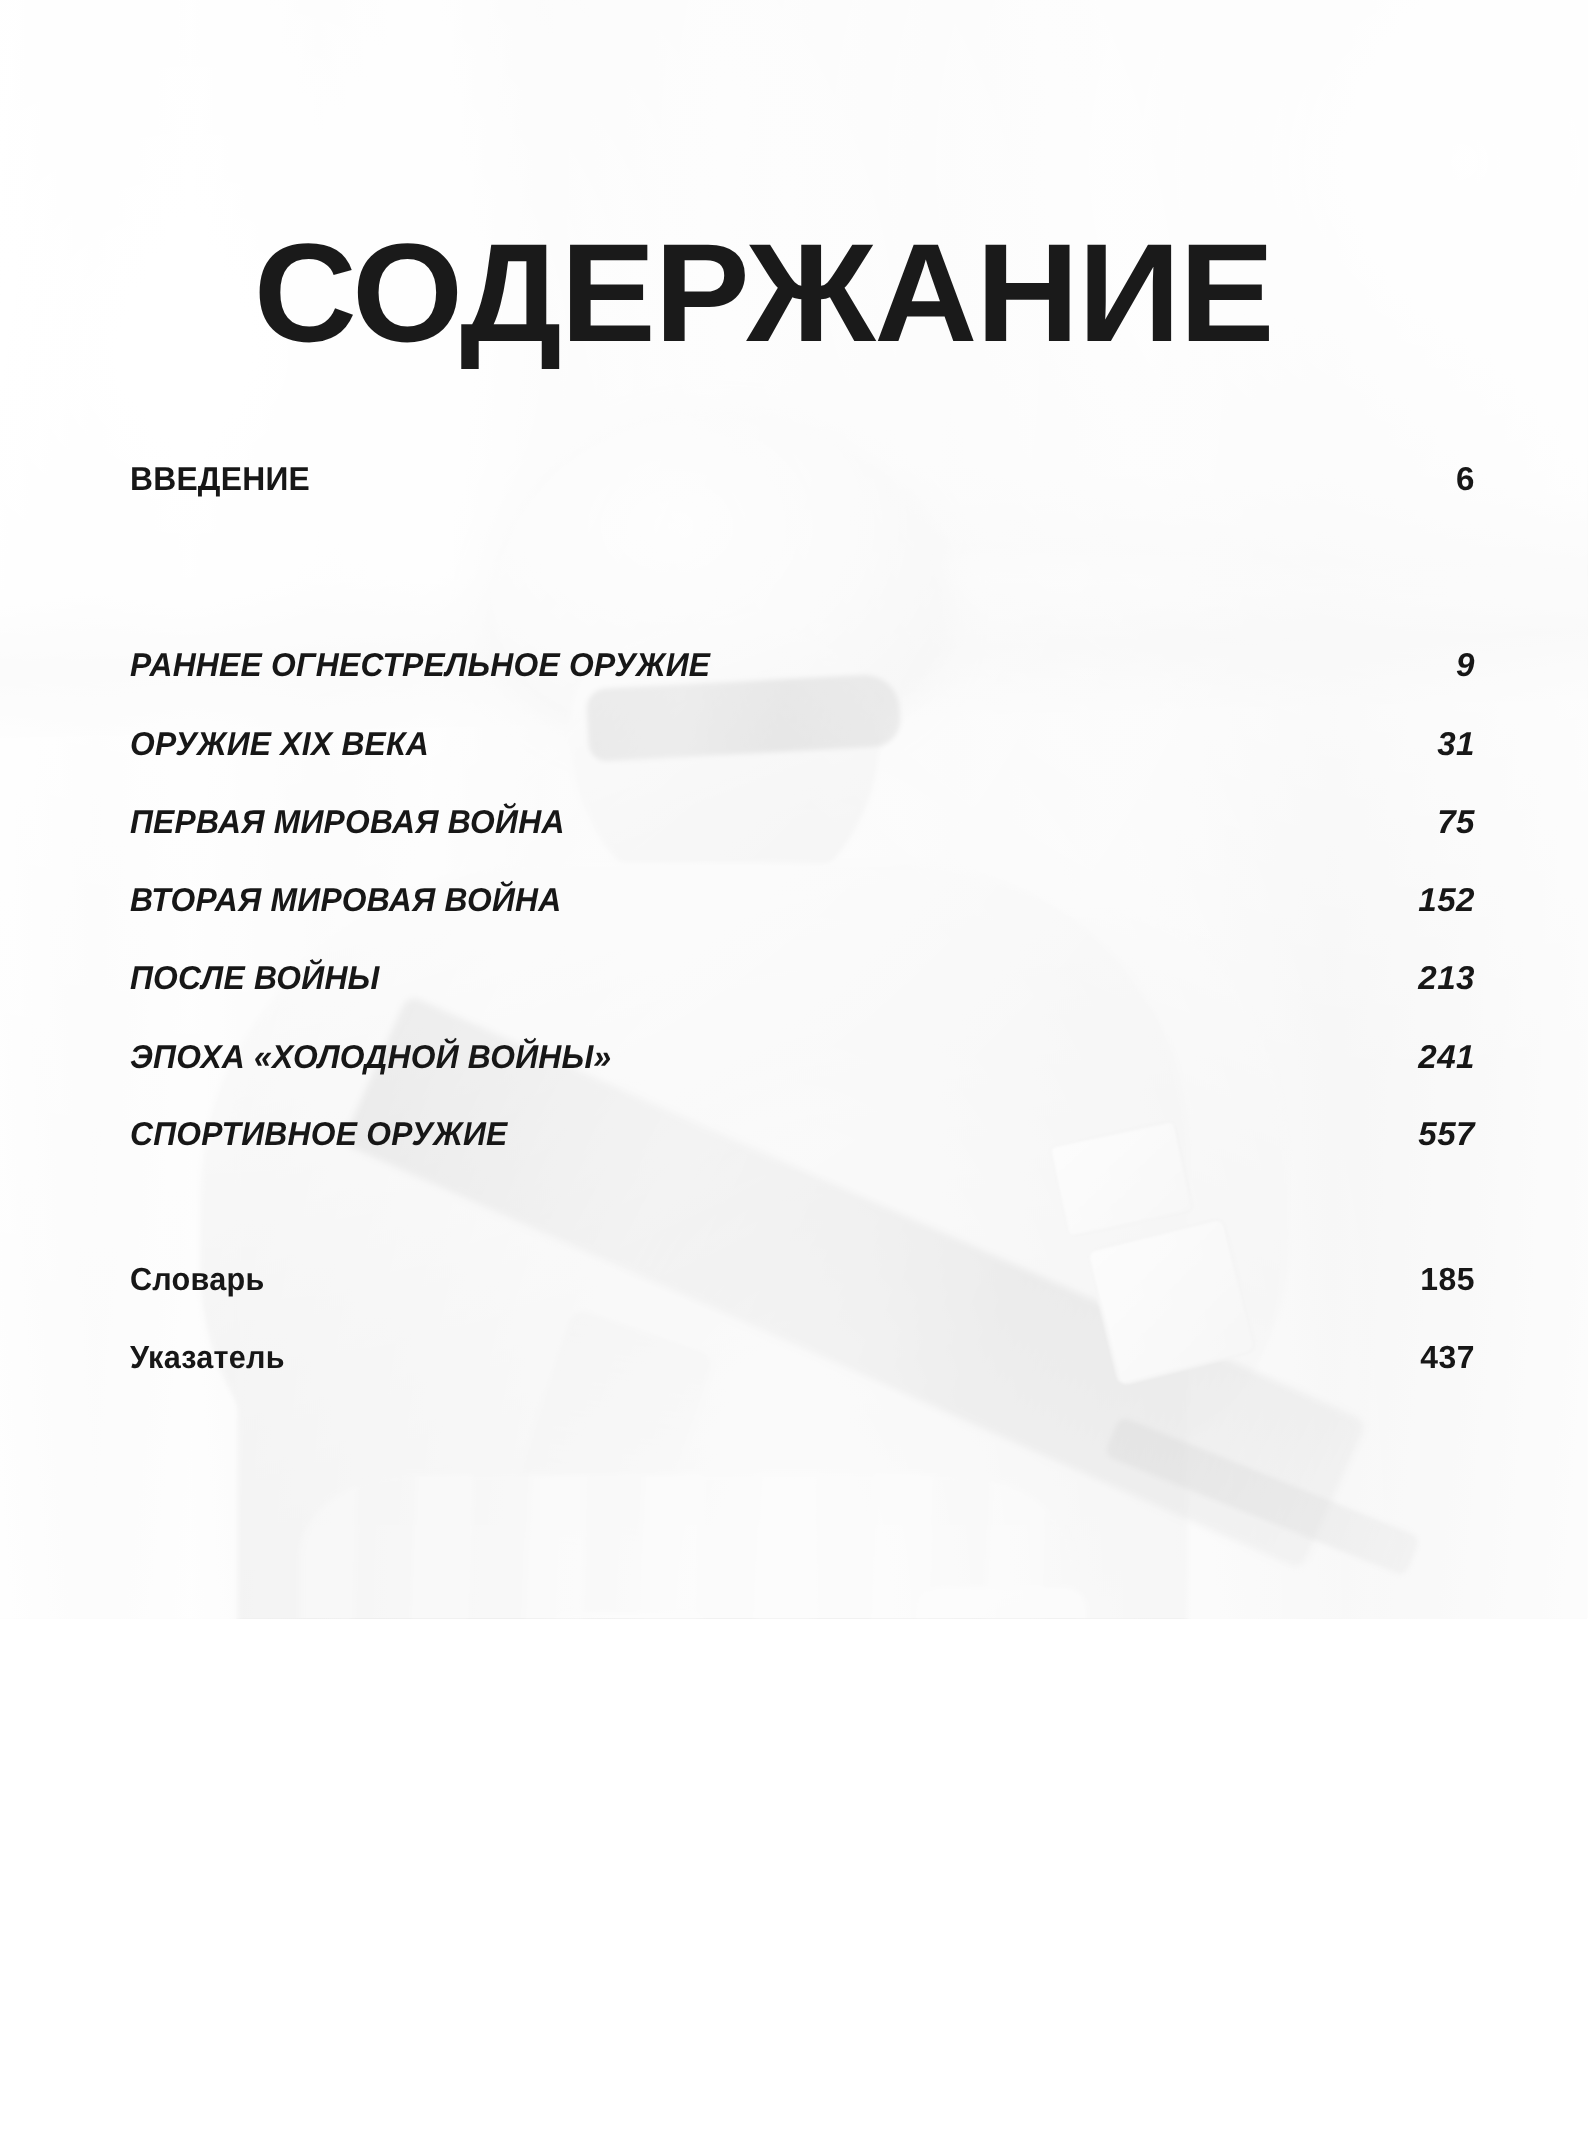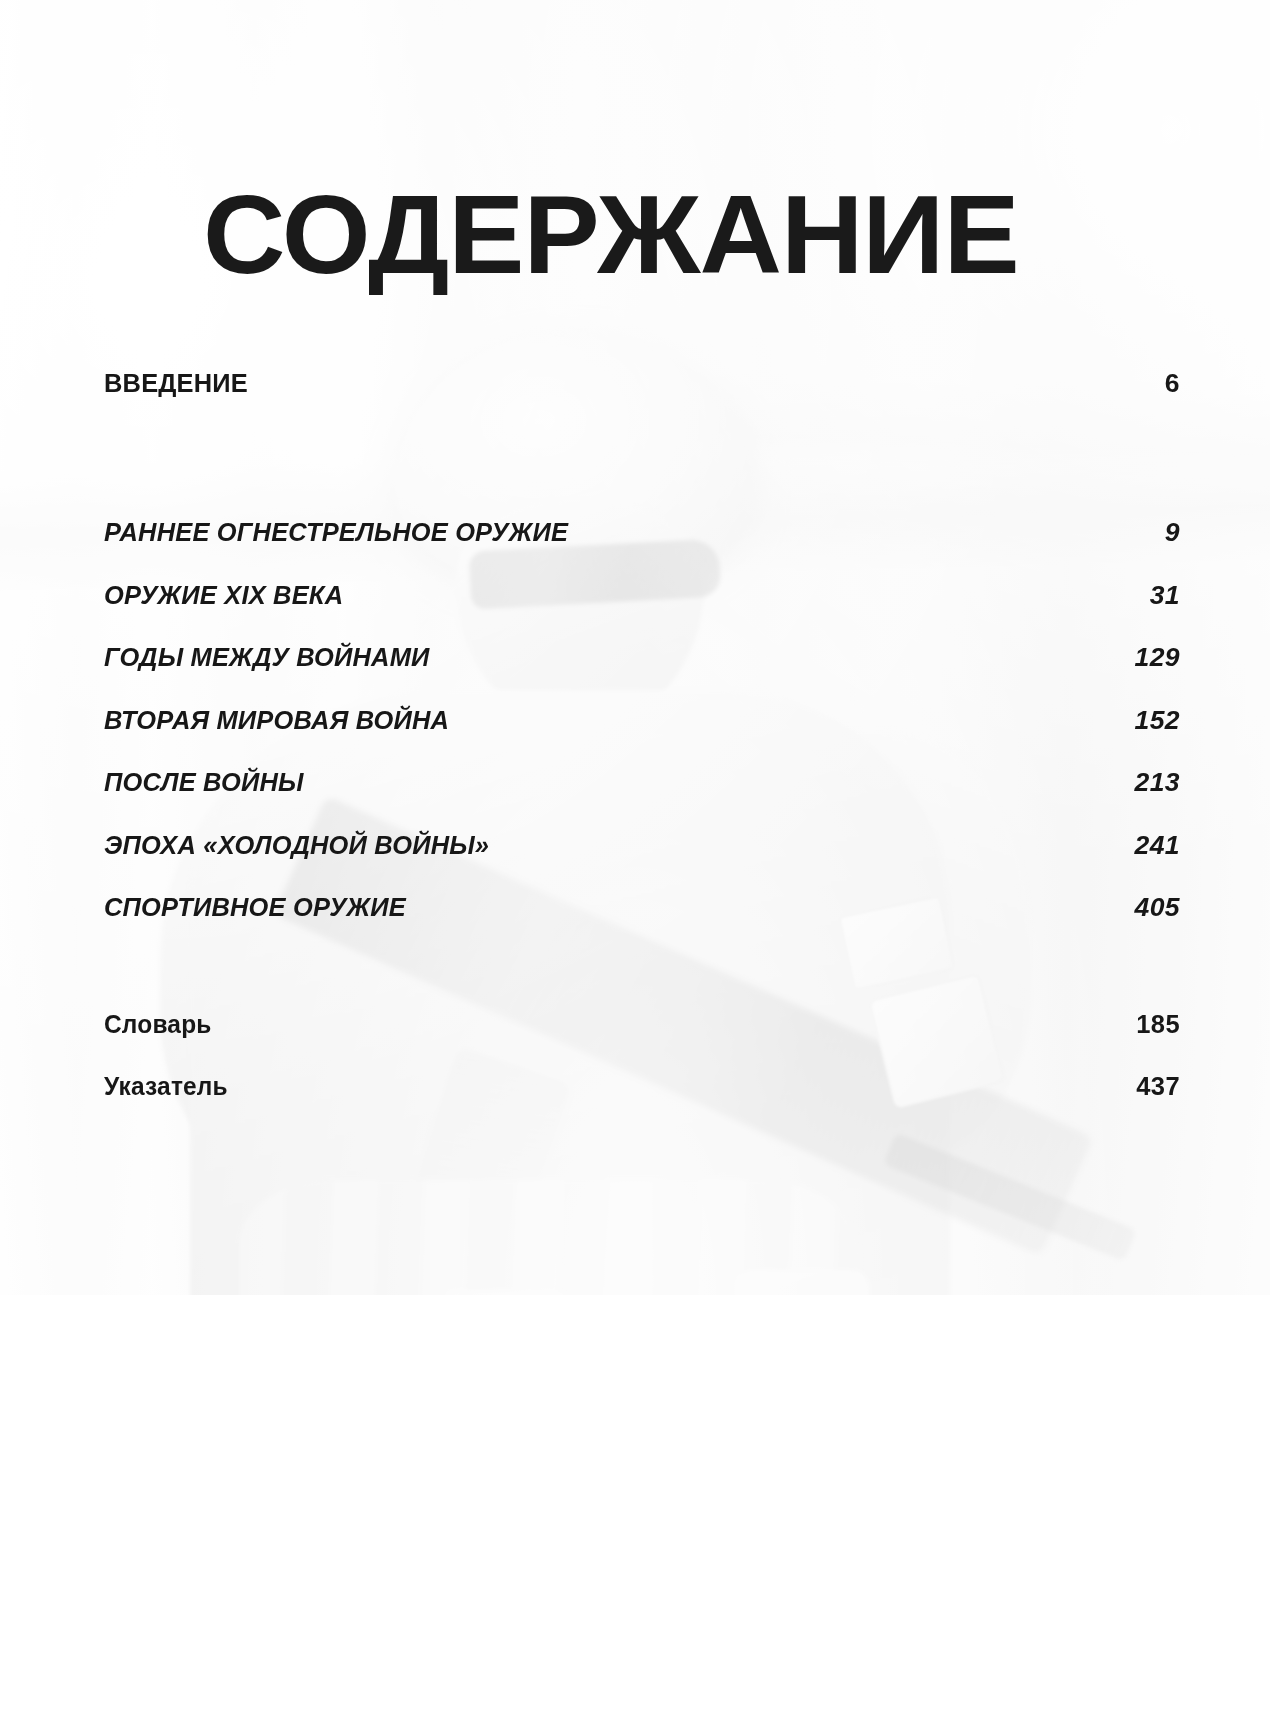--- a/index.html
+++ b/index.html
@@ -301,45 +301,45 @@
         <div class="row">
           <span class="label">РАННЕЕ ОГНЕСТРЕЛЬНОЕ ОРУЖИЕ</span>
           <span class="page-no">9</span>
         </div>
 
         <div class="row">
           <span class="label">ОРУЖИЕ XIX ВЕКА</span>
           <span class="page-no">31</span>
         </div>
 
-
-        <div class="row">
-          <span class="label">ГОДЫ МЕЖДУ ВОЙНАМИ</span>
-          <span class="page-no">129</span>
-        </div>
+        <div class="row">
+          <span class="label">ПЕРВАЯ МИРОВАЯ ВОЙНА</span>
+          <span class="page-no">75</span>
+        </div>
+
 
         <div class="row">
           <span class="label">ВТОРАЯ МИРОВАЯ ВОЙНА</span>
           <span class="page-no">152</span>
         </div>
 
         <div class="row">
           <span class="label">ПОСЛЕ ВОЙНЫ</span>
           <span class="page-no">213</span>
         </div>
 
         <div class="row">
           <span class="label">ЭПОХА «ХОЛОДНОЙ ВОЙНЫ»</span>
           <span class="page-no">241</span>
         </div>
 
 
         <div class="row">
           <span class="label">СПОРТИВНОЕ ОРУЖИЕ</span>
-          <span class="page-no">405</span>
+          <span class="page-no">557</span>
         </div>
 
       </div>
 
       <div class="gap-before-back"></div>
 
       <div class="group-back">
 
         <div class="row">
           <span class="label">Словарь</span>

